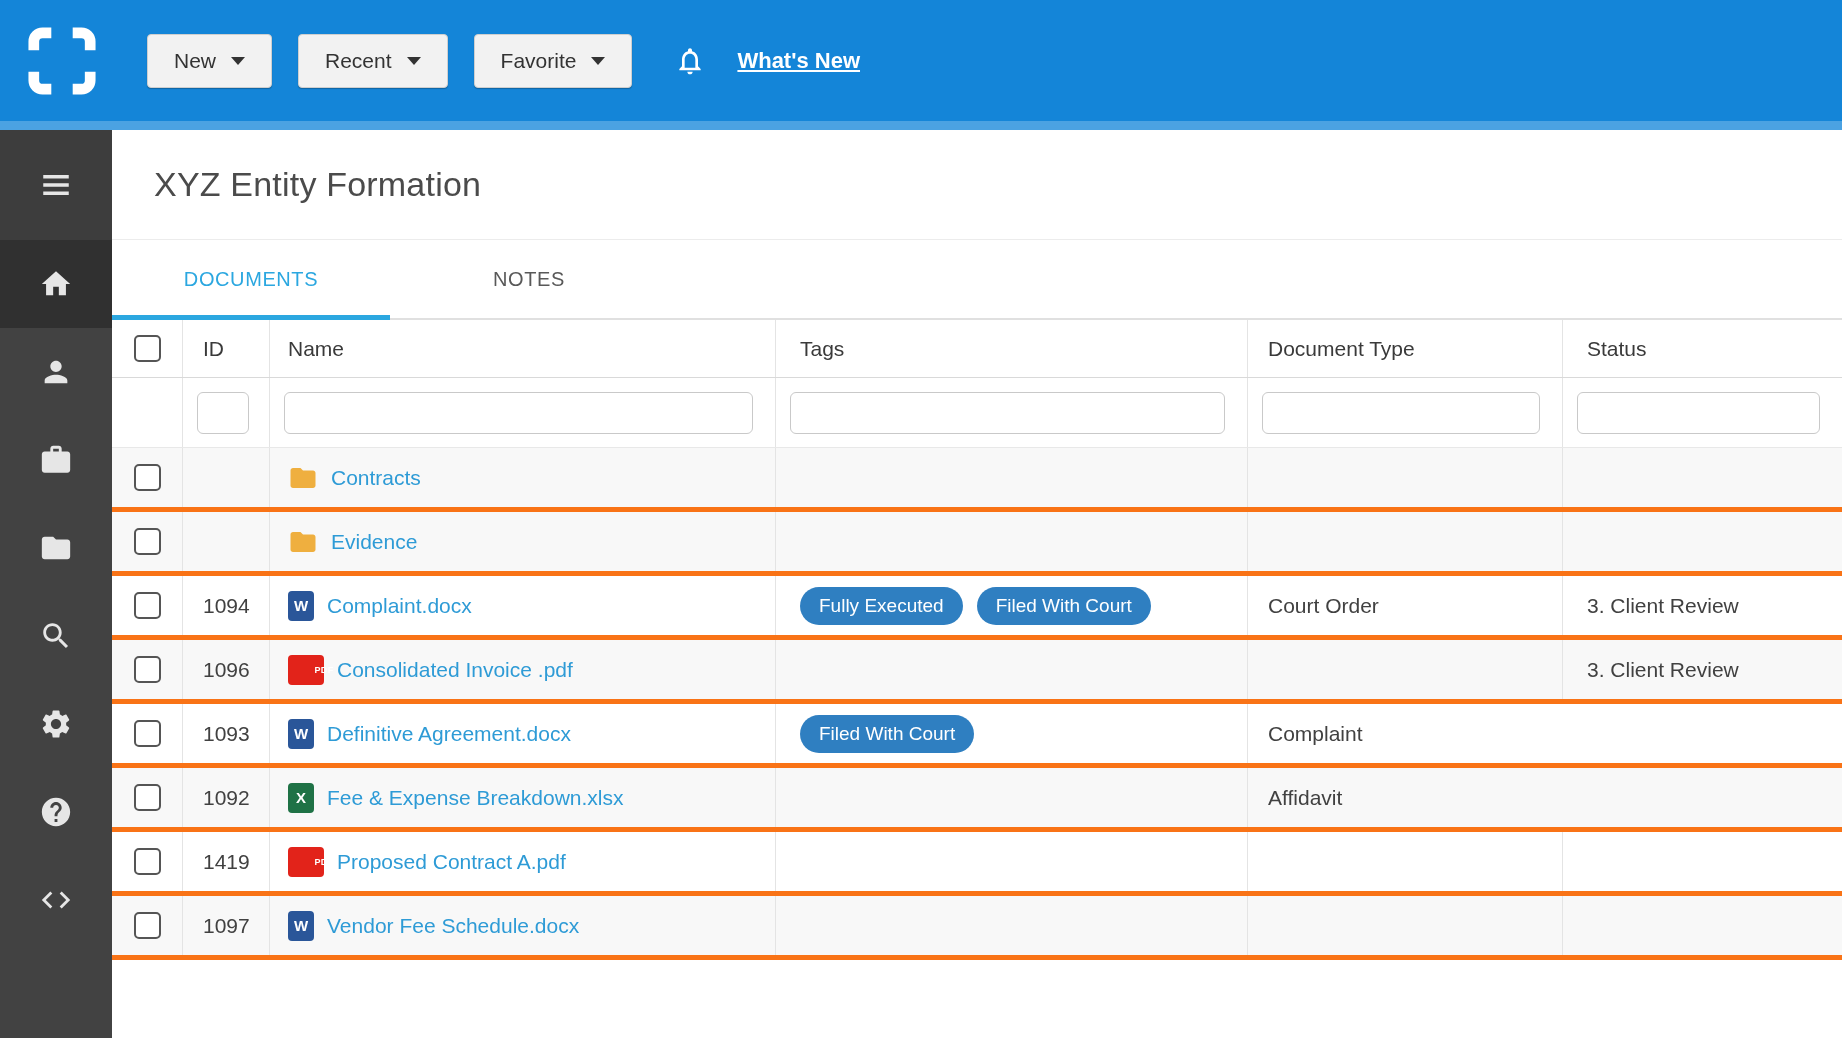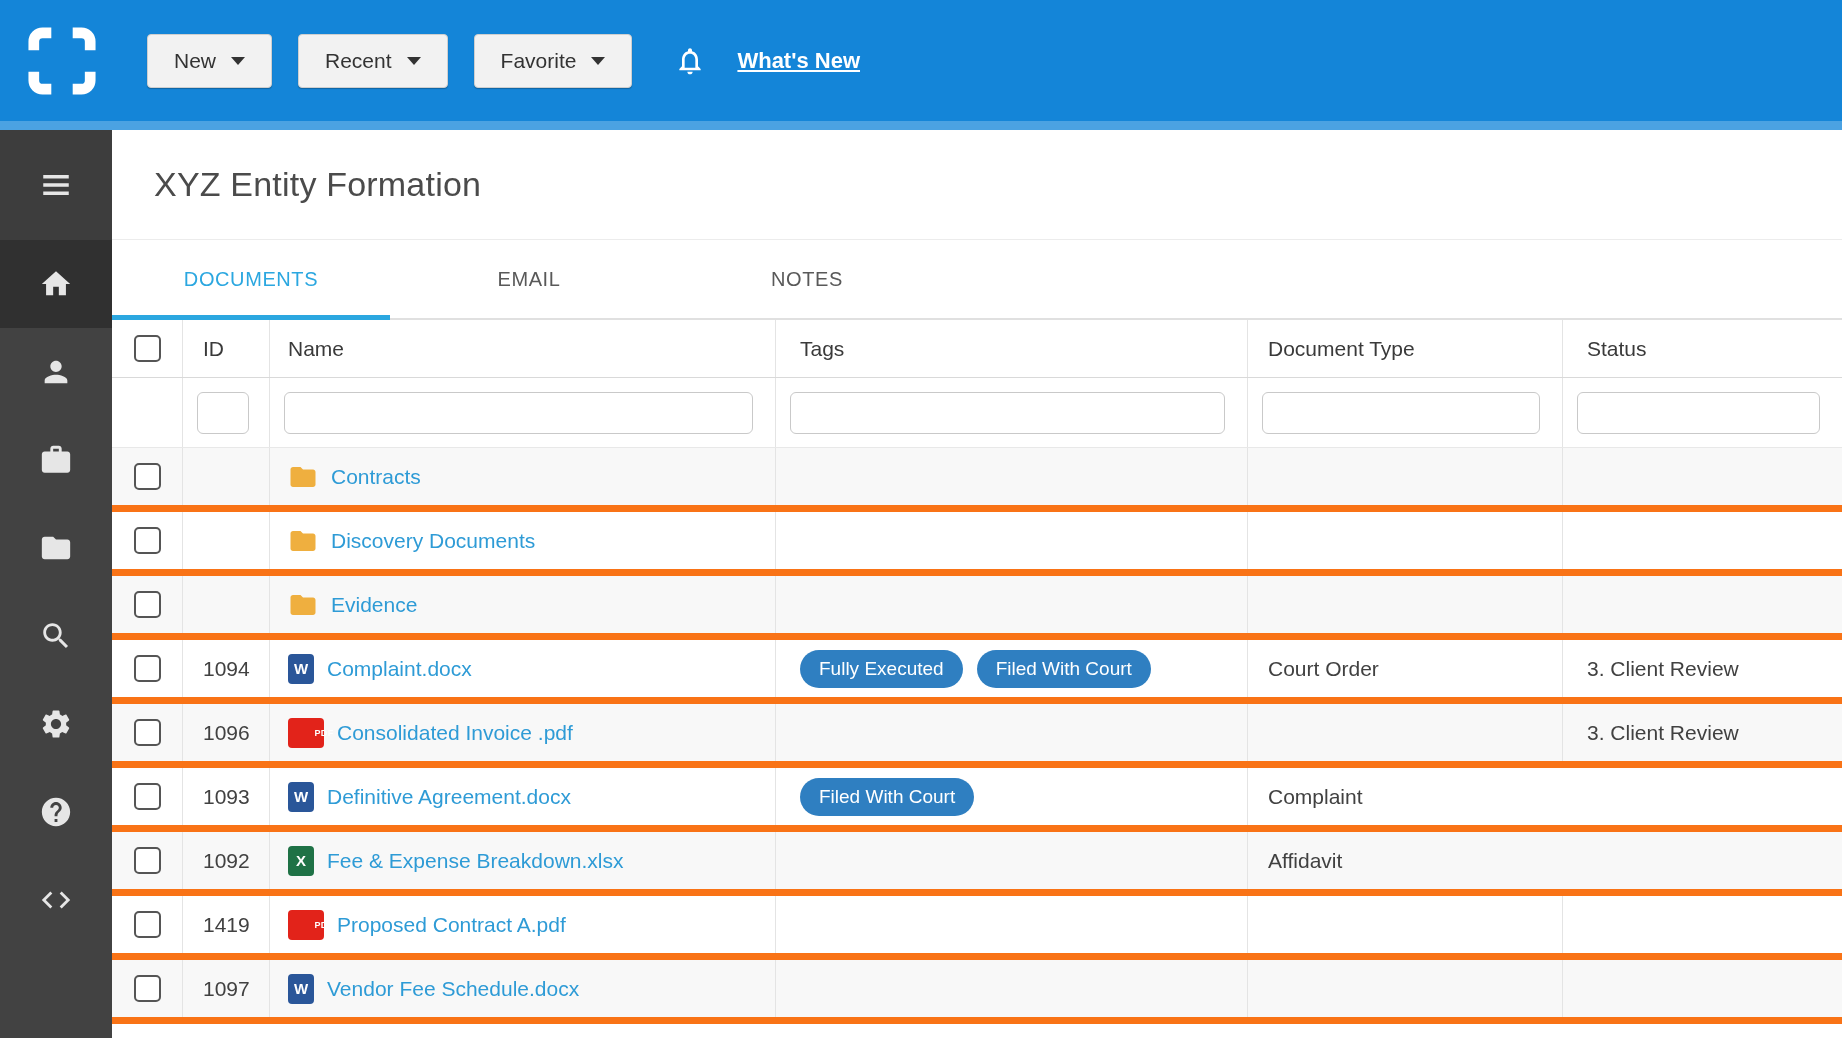--- a/index.html
+++ b/index.html
@@ -69,21 +69,21 @@
 
   .thead { height:58px; display:flex; border-bottom:1px solid #d9d9d9; background:#fff; font-size:21px; color:#3a3a3a; }
   .tfilter { height:70px; display:flex; border-bottom:1px solid #e8e8e8; background:#fff; }
   .filter-input {
     height:42px; width:calc(100% - 22px); margin-right:12px;
     border:1px solid #c9c9c9; border-radius:6px; background:#fff;
     font-family:inherit; font-size:19px; padding:0 10px; outline:none;
   }
   .filter-input.small { width:52px; margin-left:0; }
 
-  .trow { height:64px; display:flex; border-bottom:7px solid #f97316; background:#fff; font-size:21px; }
+  .trow { height:64px; display:flex; border-bottom:5px solid #f97316; background:#fff; font-size:21px; }
   .trow.alt { background:#f8f8f8; }
 
   .checkbox {
     width:27px; height:27px; border:2px solid #555; border-radius:5px; background:#fff;
     display:inline-block; cursor:pointer;
   }
   .doclink { color:#2e9bd6; text-decoration:none; cursor:pointer; }
 
   .folder-ic { width:30px; height:30px; fill:#efaf3f; flex:0 0 auto; }
   .file-badge {
@@ -181,21 +181,20 @@
   </div>
 </nav>
 
 <main class="main">
   <header class="page-header">
     <h1>XYZ Entity Formation</h1>
   </header>
 
   <div class="tabs">
     <div class="tab active">DOCUMENTS</div>
-    <div class="tab">EMAIL</div>
     <div class="tab">NOTES</div>
   </div>
 
   <div class="table">
 
     <div class="thead">
       <div class="cell c-check">
           <span class="checkbox"></span>
         </div>
       <div class="cell c-id">ID</div>
@@ -233,35 +232,20 @@
         <svg class="folder-ic" viewBox="0 0 24 24">
             <path d="M10 4H4c-1.1 0-1.99.9-1.99 2L2 18c0 1.1.9 2 2 2h16c1.1 0 2-.9 2-2V8c0-1.1-.9-2-2-2h-8l-2-2z"></path>
           </svg>
         <a class="doclink">Contracts</a>
       </div>
       <div class="cell c-tags"></div>
       <div class="cell c-type"></div>
       <div class="cell c-status"></div>
     </div>
 
-    <div class="trow">
-      <div class="cell c-check">
-          <span class="checkbox"></span>
-        </div>
-      <div class="cell c-id"></div>
-      <div class="cell c-name">
-        <svg class="folder-ic" viewBox="0 0 24 24">
-            <path d="M10 4H4c-1.1 0-1.99.9-1.99 2L2 18c0 1.1.9 2 2 2h16c1.1 0 2-.9 2-2V8c0-1.1-.9-2-2-2h-8l-2-2z"></path>
-          </svg>
-        <a class="doclink">Discovery Documents</a>
-      </div>
-      <div class="cell c-tags"></div>
-      <div class="cell c-type"></div>
-      <div class="cell c-status"></div>
-    </div>
 
     <div class="trow alt">
       <div class="cell c-check">
           <span class="checkbox"></span>
         </div>
       <div class="cell c-id"></div>
       <div class="cell c-name">
         <svg class="folder-ic" viewBox="0 0 24 24">
             <path d="M10 4H4c-1.1 0-1.99.9-1.99 2L2 18c0 1.1.9 2 2 2h16c1.1 0 2-.9 2-2V8c0-1.1-.9-2-2-2h-8l-2-2z"></path>
           </svg>

